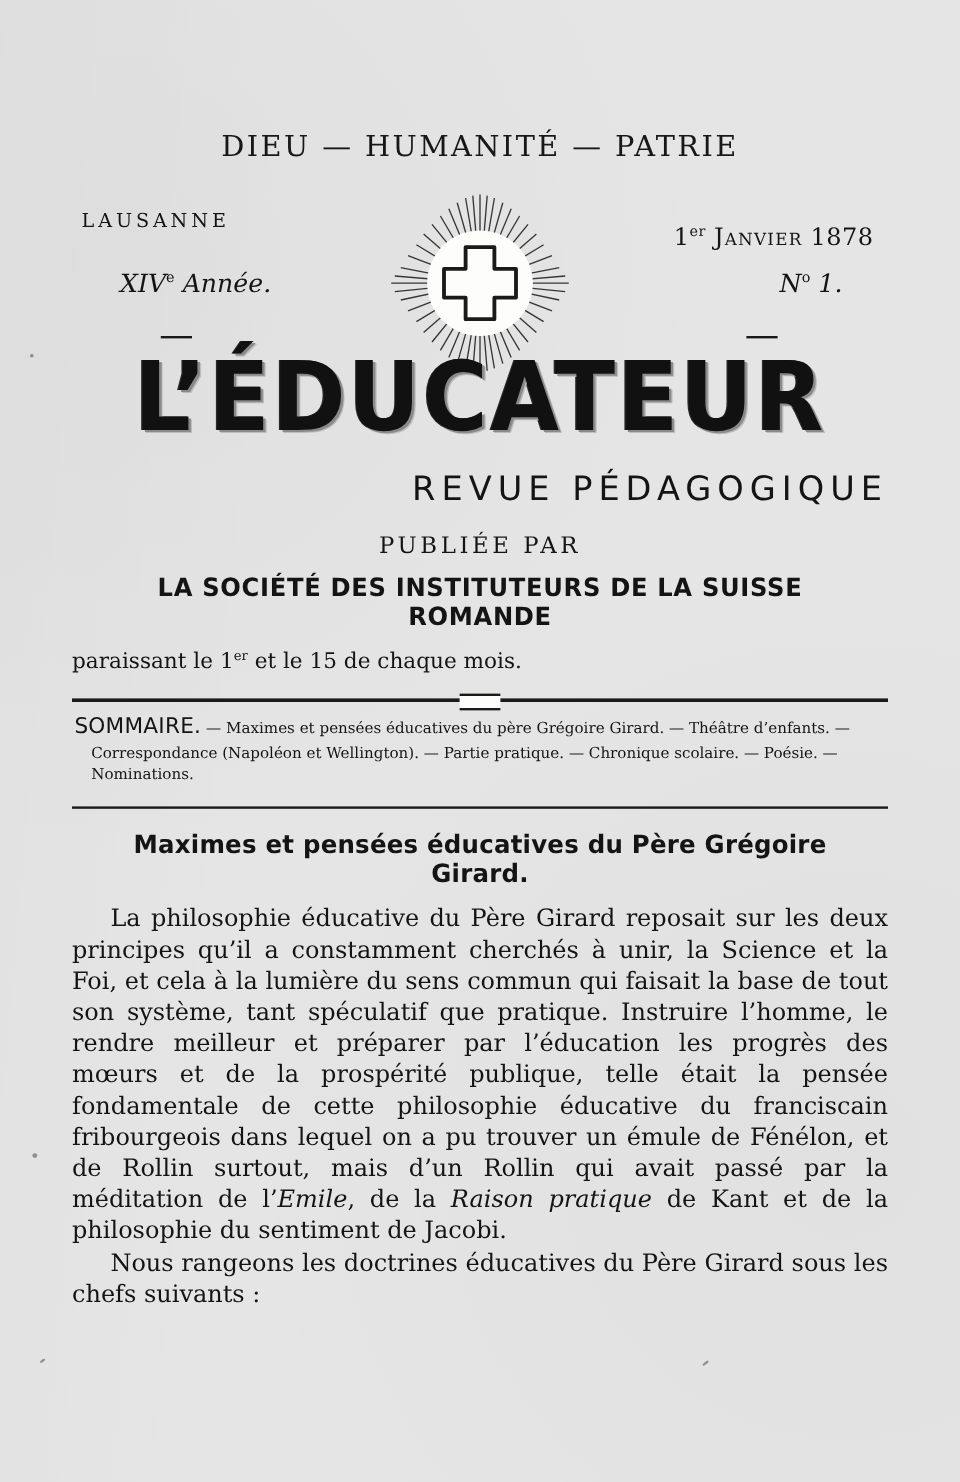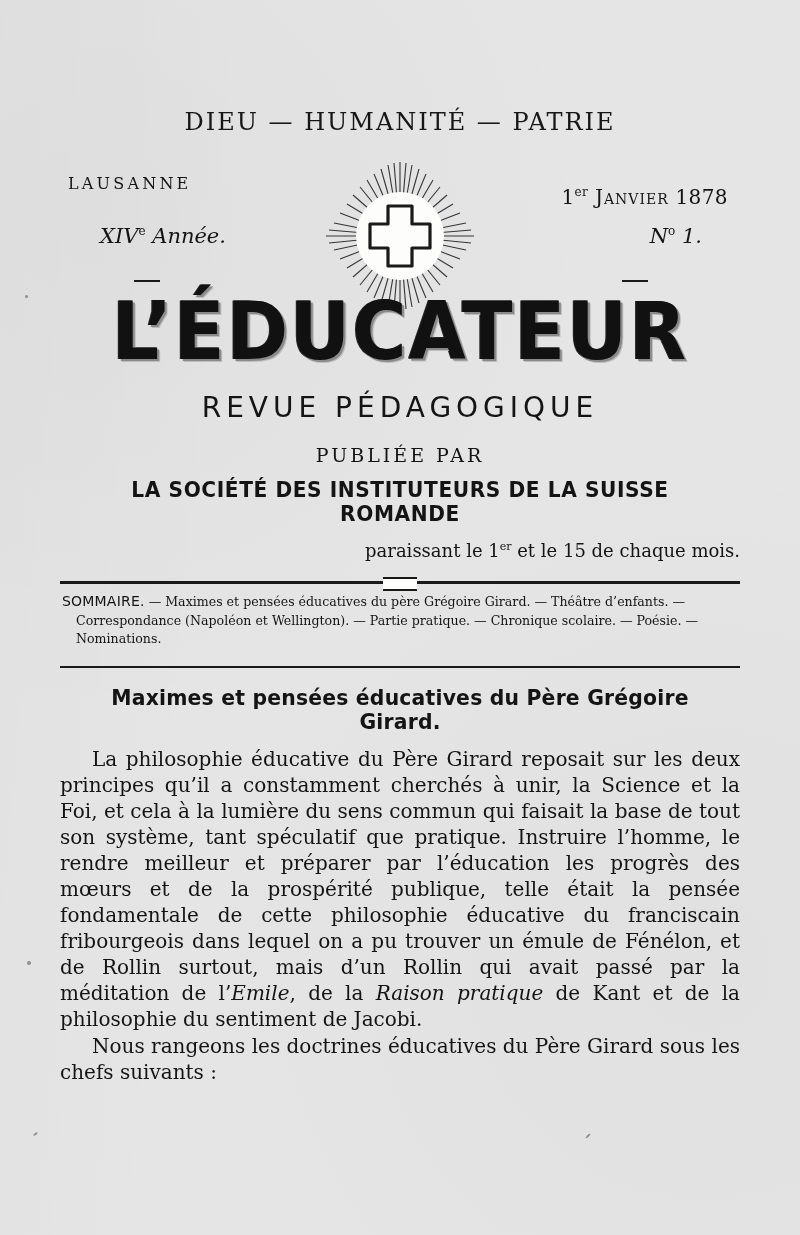--- a/index.html
+++ b/index.html
@@ -120,21 +120,21 @@
     letter-spacing: 2px;
     line-height: 0.96;
     color: #111;
     text-shadow:
       2px 2px 0 #8a8a8a,
       3px 3px 0 #bdbdbd,
       -1px 0 0 #2a2a2a;
     transform: scaleY(1.08);
   }
   .subtitle {
-    text-align: center;
+    text-align: right;
     margin-top: 24px;
     font-family: "DejaVu Sans", sans-serif;
     font-size: 28px;
     letter-spacing: 5px;
     font-weight: 400;
   }
   .pub-by {
     text-align: center;
     margin-top: 20px;
     font-family: "DejaVu Serif", serif;
@@ -144,21 +144,21 @@
   .society {
     text-align: center;
     margin-top: 12px;
     font-family: "DejaVu Sans", sans-serif;
     font-weight: 700;
     font-size: 21px;
     letter-spacing: 0.6px;
     transform: scaleX(0.96);
   }
   .frequency {
-    text-align: right;
+    text-align: left;
     margin-top: 14px;
     font-family: "DejaVu Serif", serif;
     font-size: 18px;
   }
   .frequency .sup { font-size: 11px; vertical-align: super; }
 
   
   .rule {
     height: 2px;
     background: #1a1a1a;
@@ -185,21 +185,21 @@
 
   
   .sommaire {
     font-family: "DejaVu Serif", serif;
     font-size: 12.6px;
     line-height: 1.42;
     margin: 8px 0 0 0;
     padding: 0 2px 0 2px;
     text-align: justify;
   }
-  .sommaire .lbl { font-family: "DejaVu Sans", sans-serif; font-size: 14px; letter-spacing: 0.2px; }
+  .sommaire .lbl { font-family: "DejaVu Sans", sans-serif; font-size: 18px; letter-spacing: 0.2px; }
   .sommaire .ind { display: inline-block; }
 
   
   .article-title {
     text-align: center;
     font-family: "DejaVu Sans", sans-serif;
     font-weight: 700;
     font-size: 21px;
     margin-top: 18px;
     letter-spacing: 0.2px;

